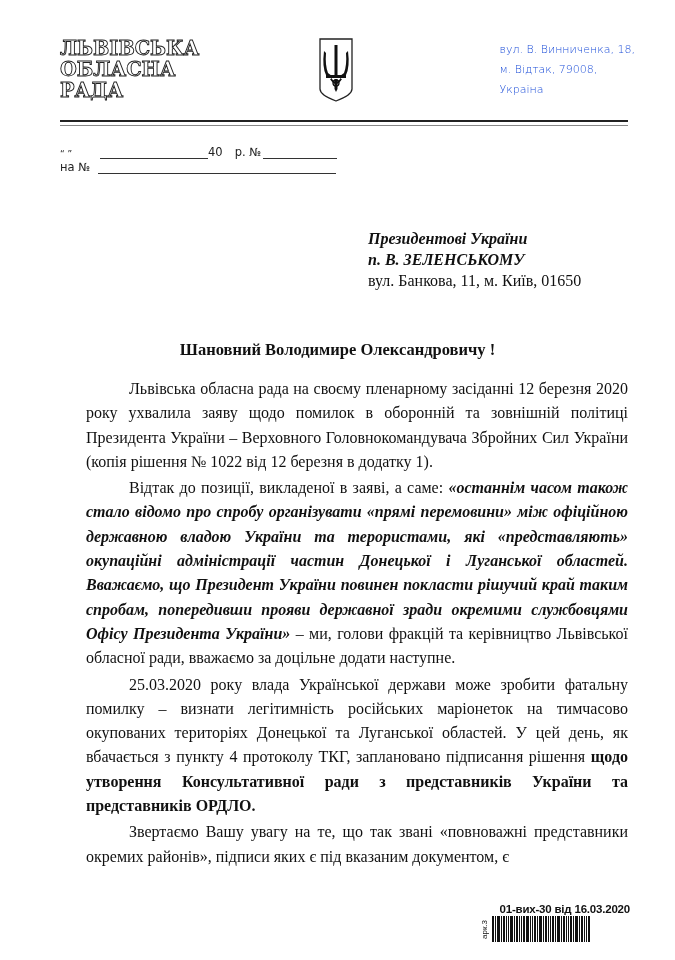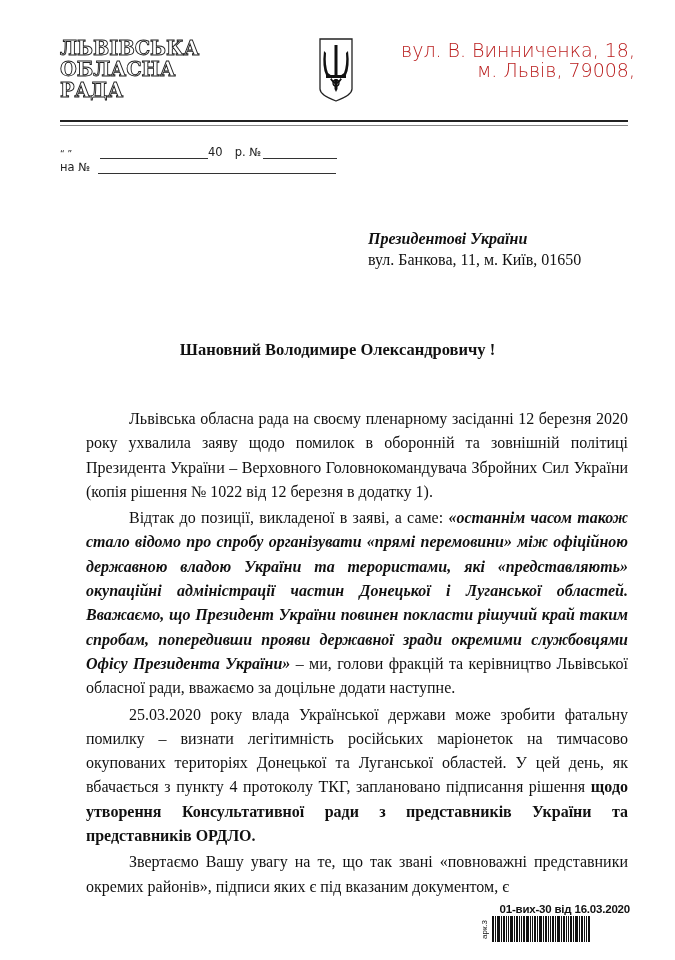--- a/index.html
+++ b/index.html
@@ -12,23 +12,23 @@
       font-size: 21px; line-height: 21px; letter-spacing: 0px;
       color: #fff;
       -webkit-text-stroke: 1px #222;
       text-transform: uppercase;
     }
     .letterhead-title div { height: 21px; transform: scaleX(0.92); transform-origin: left; }
 
     .coat-of-arms { position: absolute; left: 318px; top: 37px; width: 36px; height: 66px; }
 
     .address-block {
-      position: absolute; right: 40px; top: 40px; text-align: right;
-      font-family: "DejaVu Sans", sans-serif; font-size: 19px; line-height: 20px;
-      color: #b91c1c; font-weight: 300;
+      position: absolute; right: 40px; top: 40px; 
+      font-family: "DejaVu Sans", sans-serif; font-size: 11px; line-height: 20px;
+      color: #1d4ed8; font-weight: 300;
     }
 
     .rule-thick { position: absolute; left: 60px; top: 120px; width: 568px; height: 2px; background: #222; }
     .rule-thin { position: absolute; left: 60px; top: 125px; width: 568px; height: 1px; background: #888; }
 
     .ref-row {
       position: absolute; left: 60px;
       font-family: "DejaVu Sans", sans-serif; font-size: 11.5px; color: #222;
       display: flex; align-items: flex-end;
     }
@@ -43,21 +43,21 @@
 
     .salutation {
       position: absolute; left: 0; width: 675px; top: 340px; text-align: center;
       font-size: 16.5px; font-weight: bold;
     }
 
     .body-text {
       position: absolute; left: 86px; width: 542px; top: 377px;
       font-size: 16px; line-height: 24.3px; text-align: justify;
     }
-    .body-text p { text-indent: 43px; margin-bottom: 0; margin-top: 30px; }
+    .body-text p { text-indent: 43px; margin-bottom: 0; }
     .body-text p.gap { margin-top: 2px; }
     .body-text .bi { font-weight: bold; font-style: italic; }
     .body-text .b { font-weight: bold; }
 
     .stamp {
       position: absolute; right: 45px; top: 903px; width: 150px;
       font-family: "Liberation Sans", sans-serif;
     }
     .stamp-text { font-size: 11.5px; font-weight: bold; text-align: right; letter-spacing: -0.2px; }
     .stamp-row { display: flex; align-items: center; margin-top: 1px; }
@@ -87,40 +87,42 @@
       <path d="M8 38 L28 38 L28 41 L8 41 Z"></path>
       <path d="M12 42 Q18 52 24 42 L22 42 Q18 48 14 42 Z"></path>
       <path d="M16.5 42 L19.5 42 L19.5 52 L18 55 L16.5 52 Z"></path>
       <circle cx="18" cy="46" r="3" fill="none" stroke="#111" stroke-width="1.3"></circle>
     </g>
   </svg>
 </div>
 
 <div class="address-block">
   <div>вул. В. Винниченка, 18,</div>
-  <div>м. Львів, 79008,</div>
+  <div>м. Відтак, 79008,</div>
+  <div>Україна</div>
 </div>
 
 <div class="rule-thick"></div>
 <div class="rule-thin"></div>
 
 <div class="ref-row" style="top:145px;">
   <span style="width:40px; font-size:9px;">“    ”</span>
   <span class="blank" style="width:108px;"></span>
   <span style="margin-right:12px;">40</span>
   <span style="margin-right:2px;">р. №</span>
   <span class="blank" style="width:74px;"></span>
 </div>
 <div class="ref-row" style="top:160px;">
   <span style="width:38px;">на №</span>
   <span class="blank" style="width:238px;"></span>
 </div>
 
 <div class="recipient">
   <div class="bold">Президентові України</div>
+  <div class="bold">п. В. ЗЕЛЕНСЬКОМУ</div>
   <div>вул. Банкова, 11, м. Київ, 01650</div>
 </div>
 
 <div class="salutation">Шановний Володимире Олександровичу !</div>
 
 <div class="body-text">
   <p>Львівська обласна рада на своєму пленарному засіданні 12 березня 2020 року ухвалила заяву щодо помилок в оборонній та зовнішній політиці Президента України – Верховного Головнокомандувача Збройних Сил України (копія рішення № 1022 від 12 березня в додатку 1).</p>
   <p class="gap"><span>Відтак до позиції, викладеної в заяві, а саме: </span><span class="bi">«останнім часом також стало відомо про спробу організувати «прямі перемовини» між офіційною державною владою України та терористами, які «представляють» окупаційні адміністрації частин Донецької і Луганської областей. Вважаємо, що Президент України повинен покласти рішучий край таким спробам, попередивши прояви державної зради окремими службовцями Офісу Президента України»</span><span> – ми, голови фракцій та керівництво Львівської обласної ради, вважаємо за доцільне додати наступне.</span></p>
   <p class="gap"><span>25.03.2020 року влада Української держави може зробити фатальну помилку – визнати легітимність російських маріонеток на тимчасово окупованих територіях Донецької та Луганської областей. У цей день, як вбачається з пункту 4 протоколу ТКГ, заплановано підписання рішення </span><span class="b">щодо утворення Консультативної ради з представників України та представників ОРДЛО.</span></p>
   <p class="gap">Звертаємо Вашу увагу на те, що так звані «повноважні представники окремих районів», підписи яких є під вказаним документом, є</p>

